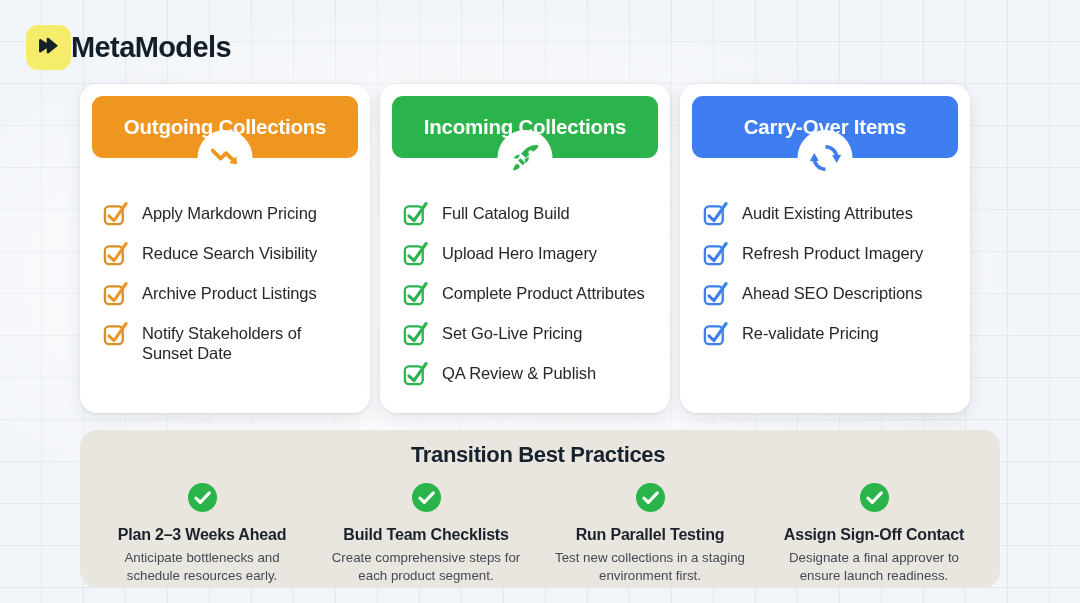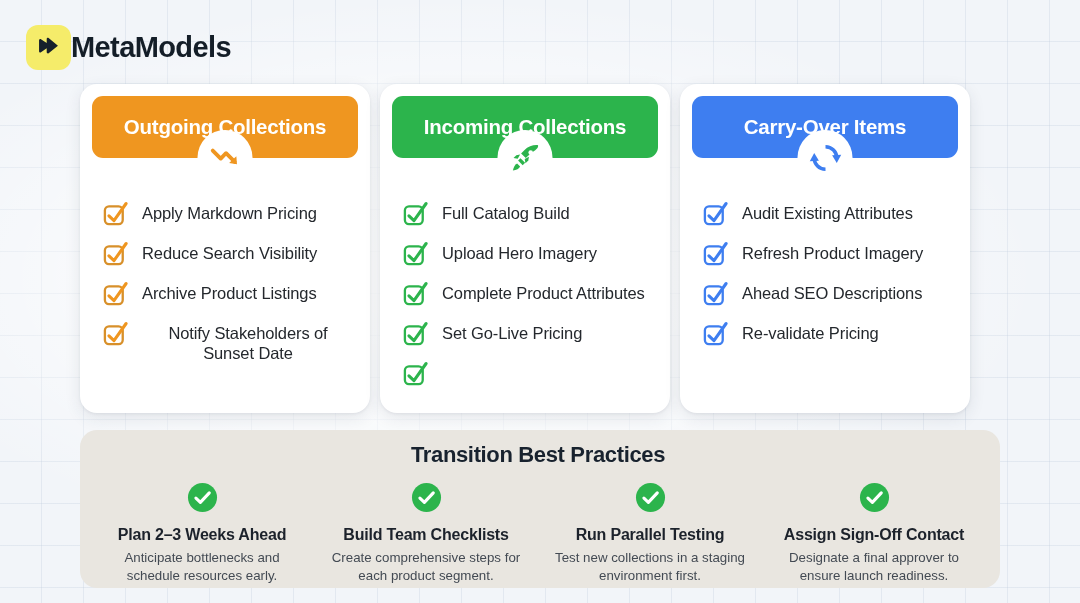--- a/index.html
+++ b/index.html
@@ -78,21 +78,21 @@
     width:55px; height:55px; border-radius:50%;
     background:#ffffff;
     display:flex; align-items:center; justify-content:center;
   }
   .badge svg{ display:block; }
 
   .card.orange .card-header{ background:#ef9620; }
   .card.green  .card-header{ background:#2cb44c; }
   .card.blue   .card-header{ background:#3e7ef0; }
 
-  .items{ display:flex; flex-direction:column; gap:14px; padding:4px 4px 0 10px;text-align:center; }
+  .items{ display:flex; flex-direction:column; gap:14px; padding:4px 4px 0 10px; }
   .item{ display:flex; align-items:flex-start; gap:13px; }
   .cbox{ flex:none; width:27px; height:27px; margin-top:-1px; }
   .item-label{
     font-size:16.5px; line-height:1.22; color:#24282d;
     letter-spacing:-.1px; padding-top:1px;
   }
 
   
   .footer{
     position:absolute; left:80px; top:430px;
@@ -246,20 +246,21 @@
           </span>
           <span class="item-label">Set Go-Live Pricing</span>
         </div>
         <div class="item">
           <span class="cbox">
             <svg width="27" height="27" viewBox="0 0 28 28" aria-hidden="true">
               <rect x="3" y="5.5" width="18.5" height="18.5" rx="4.2" ry="4.2" fill="none" stroke="#2cb44c" stroke-width="2.4"></rect>
               <path d="M7.2 15.4 L12.4 20.4 L25 2.6" fill="none" stroke="#2cb44c" stroke-width="3.2" stroke-linecap="round" stroke-linejoin="round"></path>
             </svg>
           </span>
+          <span class="item-label">QA Review &amp; Publish</span>
         </div>
       </div>
     </div>
 
     <div class="card blue">
       <div class="card-header">
         <div class="title">Carry-Over Items</div>
         <div class="badge">
           <span>
             <svg width="34" height="34" viewBox="0 0 32 32" aria-hidden="true">

